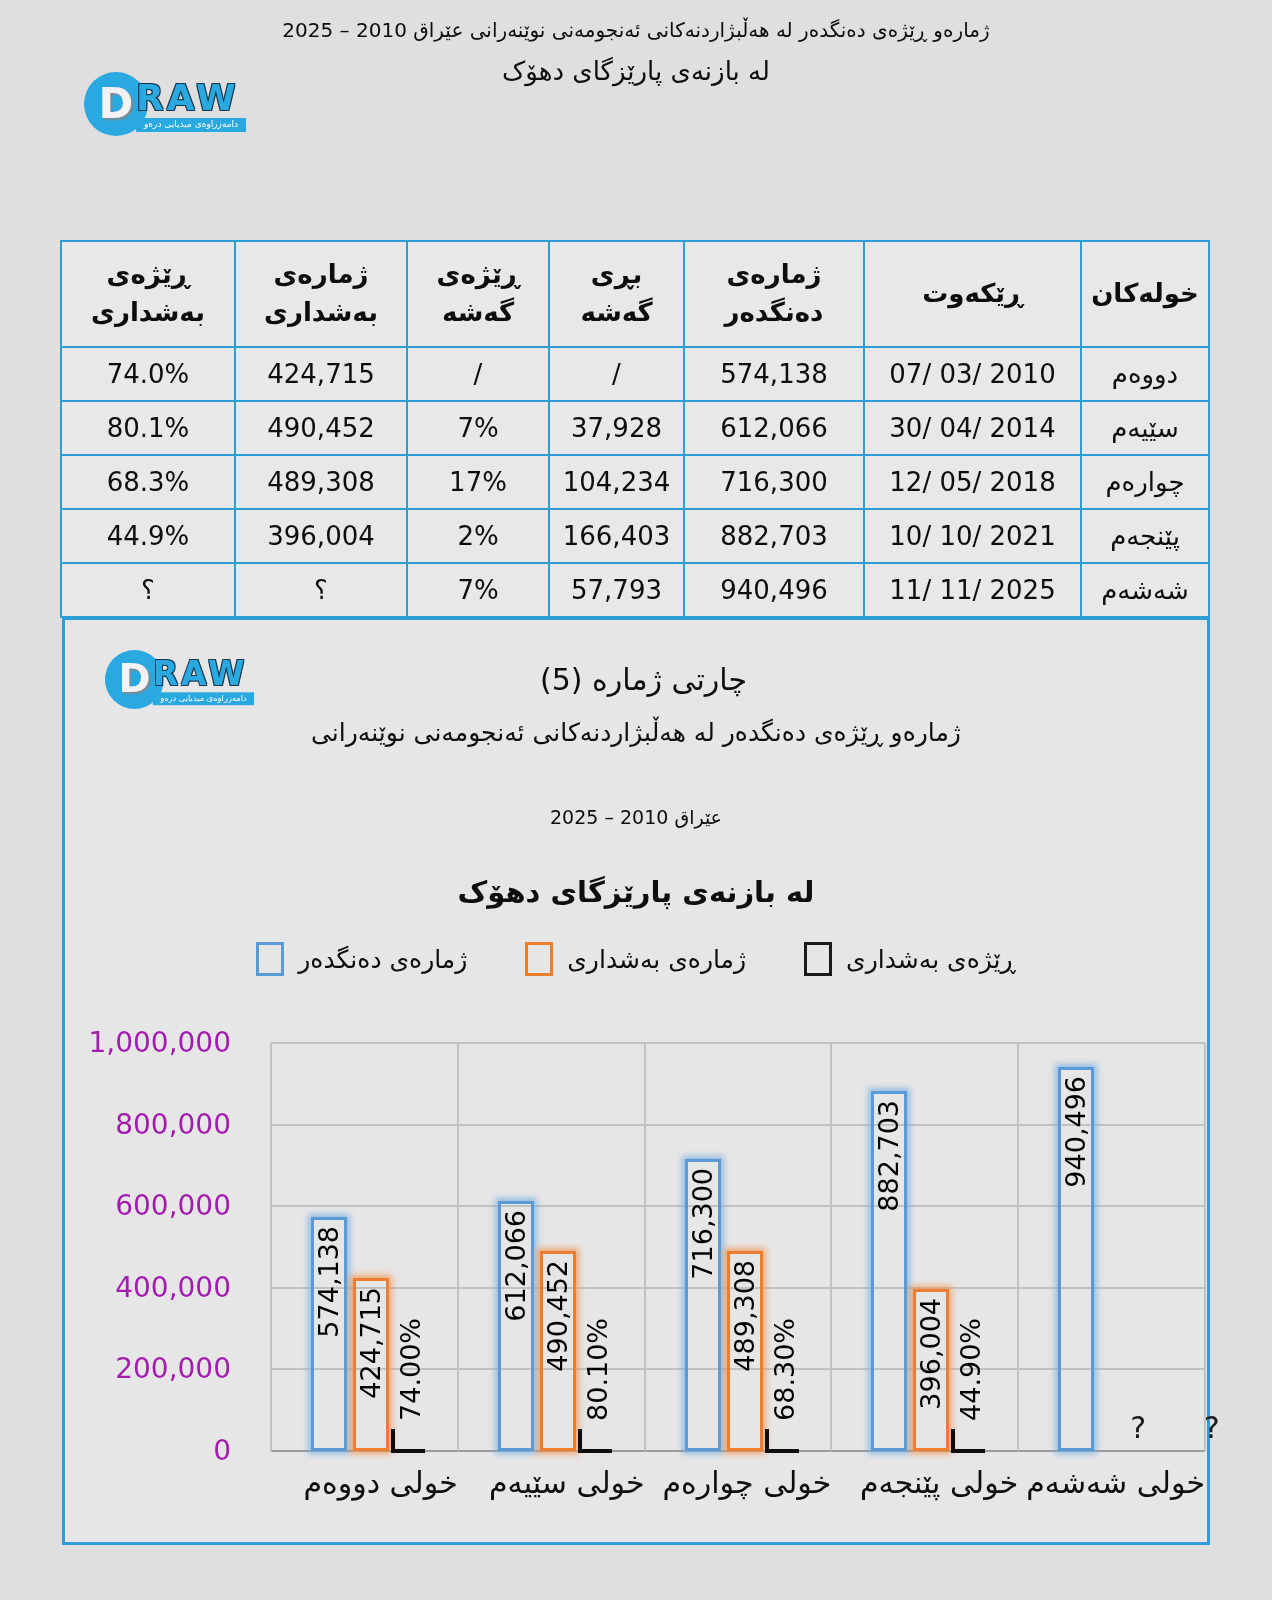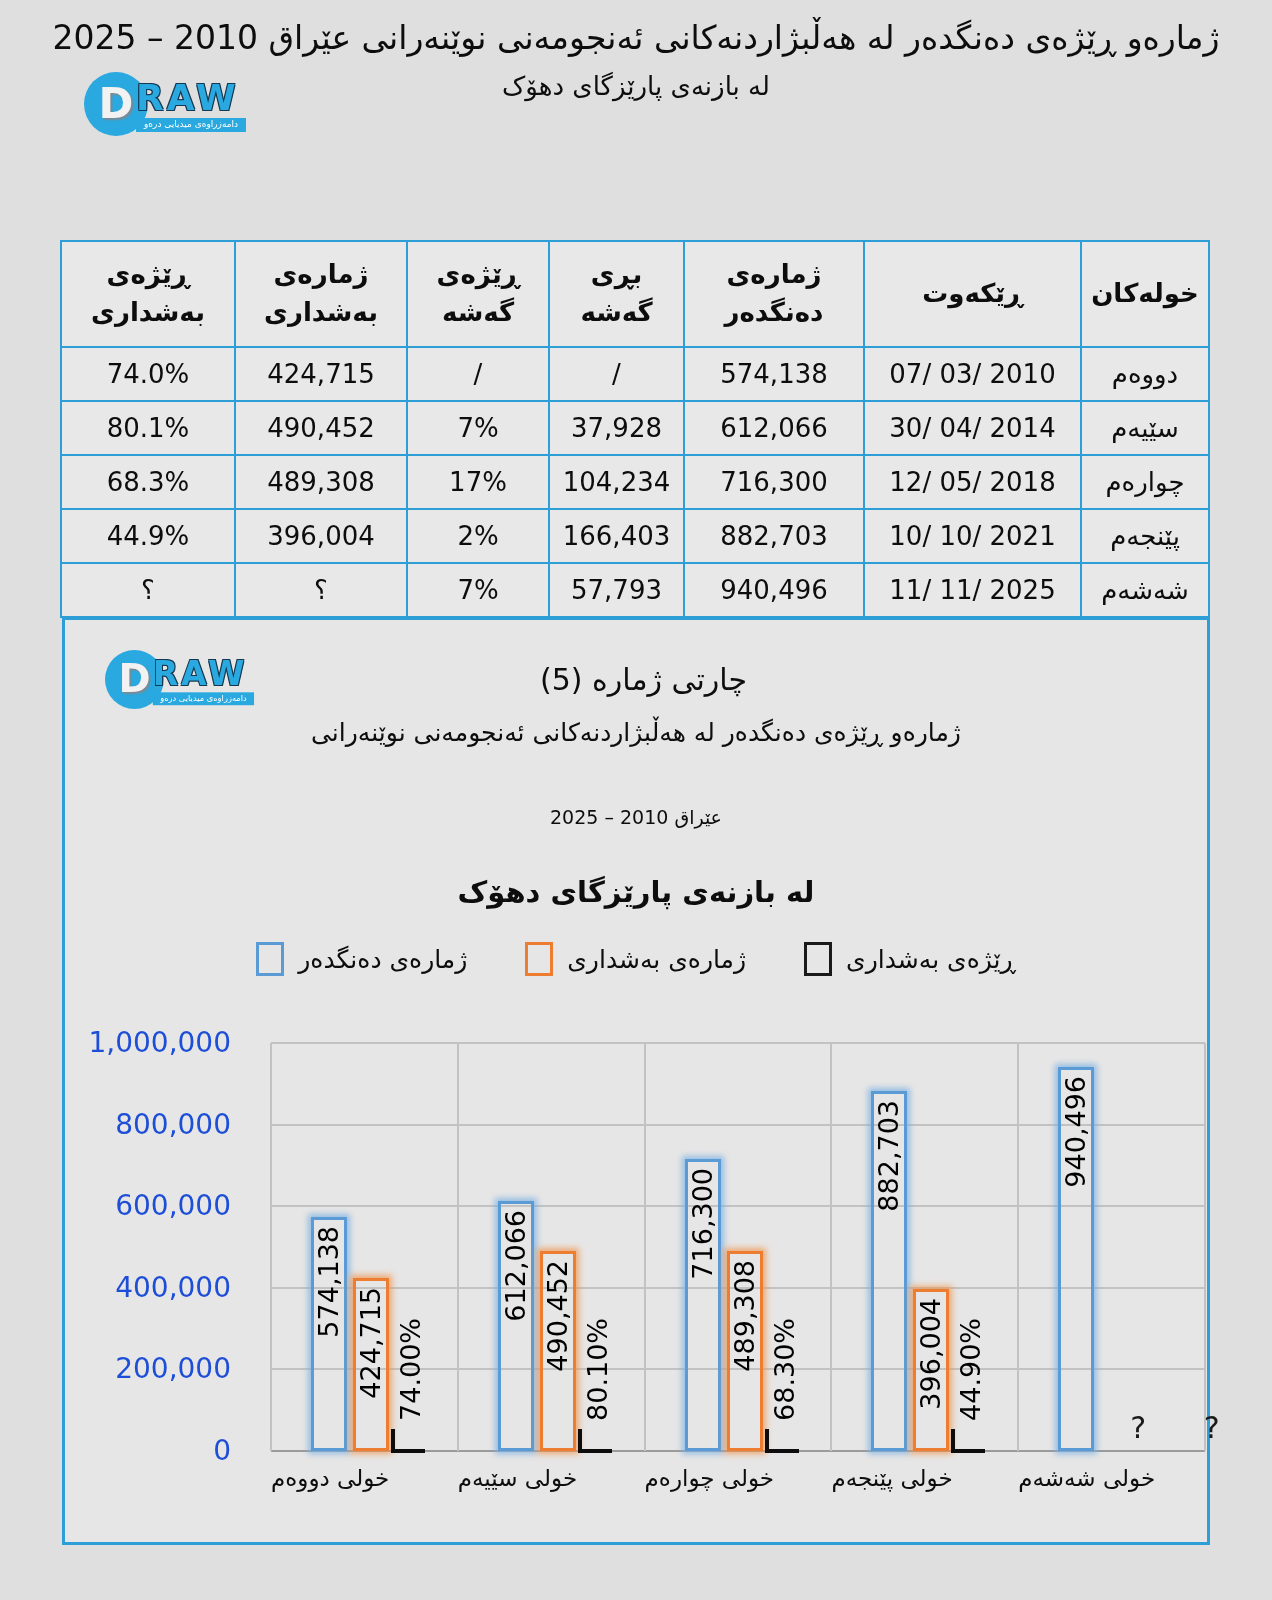--- a/index.html
+++ b/index.html
@@ -21,21 +21,21 @@
     font-size:36px;font-weight:bold;letter-spacing:3px;color:#29a9e0;line-height:1;
     text-shadow:-1px -1px 0 #16374f,1px -1px 0 #16374f,-1px 1px 0 #16374f,1px 1px 0 #16374f;
   }
   .logo-banner{
     background:#29a9e0;color:#fff;font-size:9px;line-height:1.3;
     padding:1px 8px;margin-top:2px;text-align:center;white-space:nowrap;align-self:flex-end;
   }
   
   .page-header{position:absolute;top:0;left:0;right:0;text-align:center;}
   .h-title{margin-top:88px;font-size:27px;font-weight:bold;}
-  .h-sub{margin-top:18px;font-size:33px;}
+  .h-sub{margin-top:18px;font-size:20px;}
   .h-sub2{margin-top:14px;font-size:26px;}
   
   .tbl-wrap{position:absolute;top:240px;left:62px;width:1148px;}
   table{border-collapse:collapse;width:100%;table-layout:fixed;}
   th,td{
     border:2px solid #2d9fd6;background:#e9e8e8;text-align:center;vertical-align:middle;
     padding:2px 3px;overflow:hidden;
   }
   table{border:1px solid #2d9fd6;}
   th{height:100px;font-size:26px;font-weight:bold;line-height:1.45;}
@@ -53,42 +53,42 @@
   .legend{
     position:absolute;top:322px;left:0;right:0;
     display:flex;direction:ltr;justify-content:center;gap:58px;align-items:center;
   }
   .legend-item{display:flex;direction:ltr;align-items:center;gap:14px;}
   .legend-box{width:22px;height:28px;border:3px solid #000;background:transparent;flex:0 0 auto;}
   .legend-label{font-size:25px;direction:rtl;}
   
   .plot-row{position:absolute;top:423px;left:0;right:0;display:flex;direction:ltr;}
   .y-gutter{width:206px;position:relative;height:408px;flex:0 0 auto;}
-  .ytick{position:absolute;right:40px;font-size:28px;white-space:nowrap;color:#1d4ed8;}
+  .ytick{position:absolute;right:40px;font-size:28px;white-space:nowrap;color:#a21caf;}
   .plot{position:relative;height:408px;flex:1;margin-right:2px;}
   .gridline{position:absolute;left:0;right:0;height:2px;background:#c3c2c2;}
   .gridline.axisline{background:#9c9b9b;}
   .vgrid{position:absolute;top:0;bottom:0;width:2px;background:#c3c2c2;}
   .group{position:absolute;bottom:0;height:100%;}
   .bar{position:absolute;bottom:0;width:30px;box-sizing:content-box;background:transparent;}
   .bar.s0{border:3px solid #5b9bd5;box-shadow:0 0 6px 3px rgba(120,175,225,0.75);}
   .bar.s1{border:3px solid #ed7d31;box-shadow:0 0 6px 3px rgba(240,150,80,0.75);}
   .vlab{
     writing-mode:vertical-rl;transform:rotate(180deg);
     font-size:27px;color:#000;white-space:nowrap;position:absolute;line-height:1;
   }
   .bar .vlab{top:6px;left:50%;margin-left:-14px;}
   .pctwrap{position:absolute;bottom:0;width:34px;height:100%;}
   .pctwrap .vlab{bottom:30px;left:2px;}
   .pct-dash{position:absolute;bottom:-2px;left:-4px;width:34px;height:4px;background:#0d0d0d;}
   .pct-tick{position:absolute;bottom:0;left:-4px;width:4px;height:22px;background:#0d0d0d;}
   .qmarks{position:absolute;bottom:6px;font-size:30px;color:#1a1a1a;letter-spacing:24px;direction:ltr;white-space:nowrap;}
   
   .xlabels{position:absolute;top:845px;left:206px;right:2px;display:flex;direction:ltr;}
-  .xlabel{width:20%;text-align:left;font-size:23px;direction:rtl;white-space:nowrap;}
+  .xlabel{width:20%;text-align:right;font-size:30px;direction:rtl;white-space:nowrap;}
 </style>
 </head>
 <body>
 
 <div class="logo" style="top:72px;left:84px;">
   <div class="logo-circle">
     <span class="logo-d">D</span>
   </div>
   <div class="logo-right">
     <span class="logo-raw">RAW</span>

